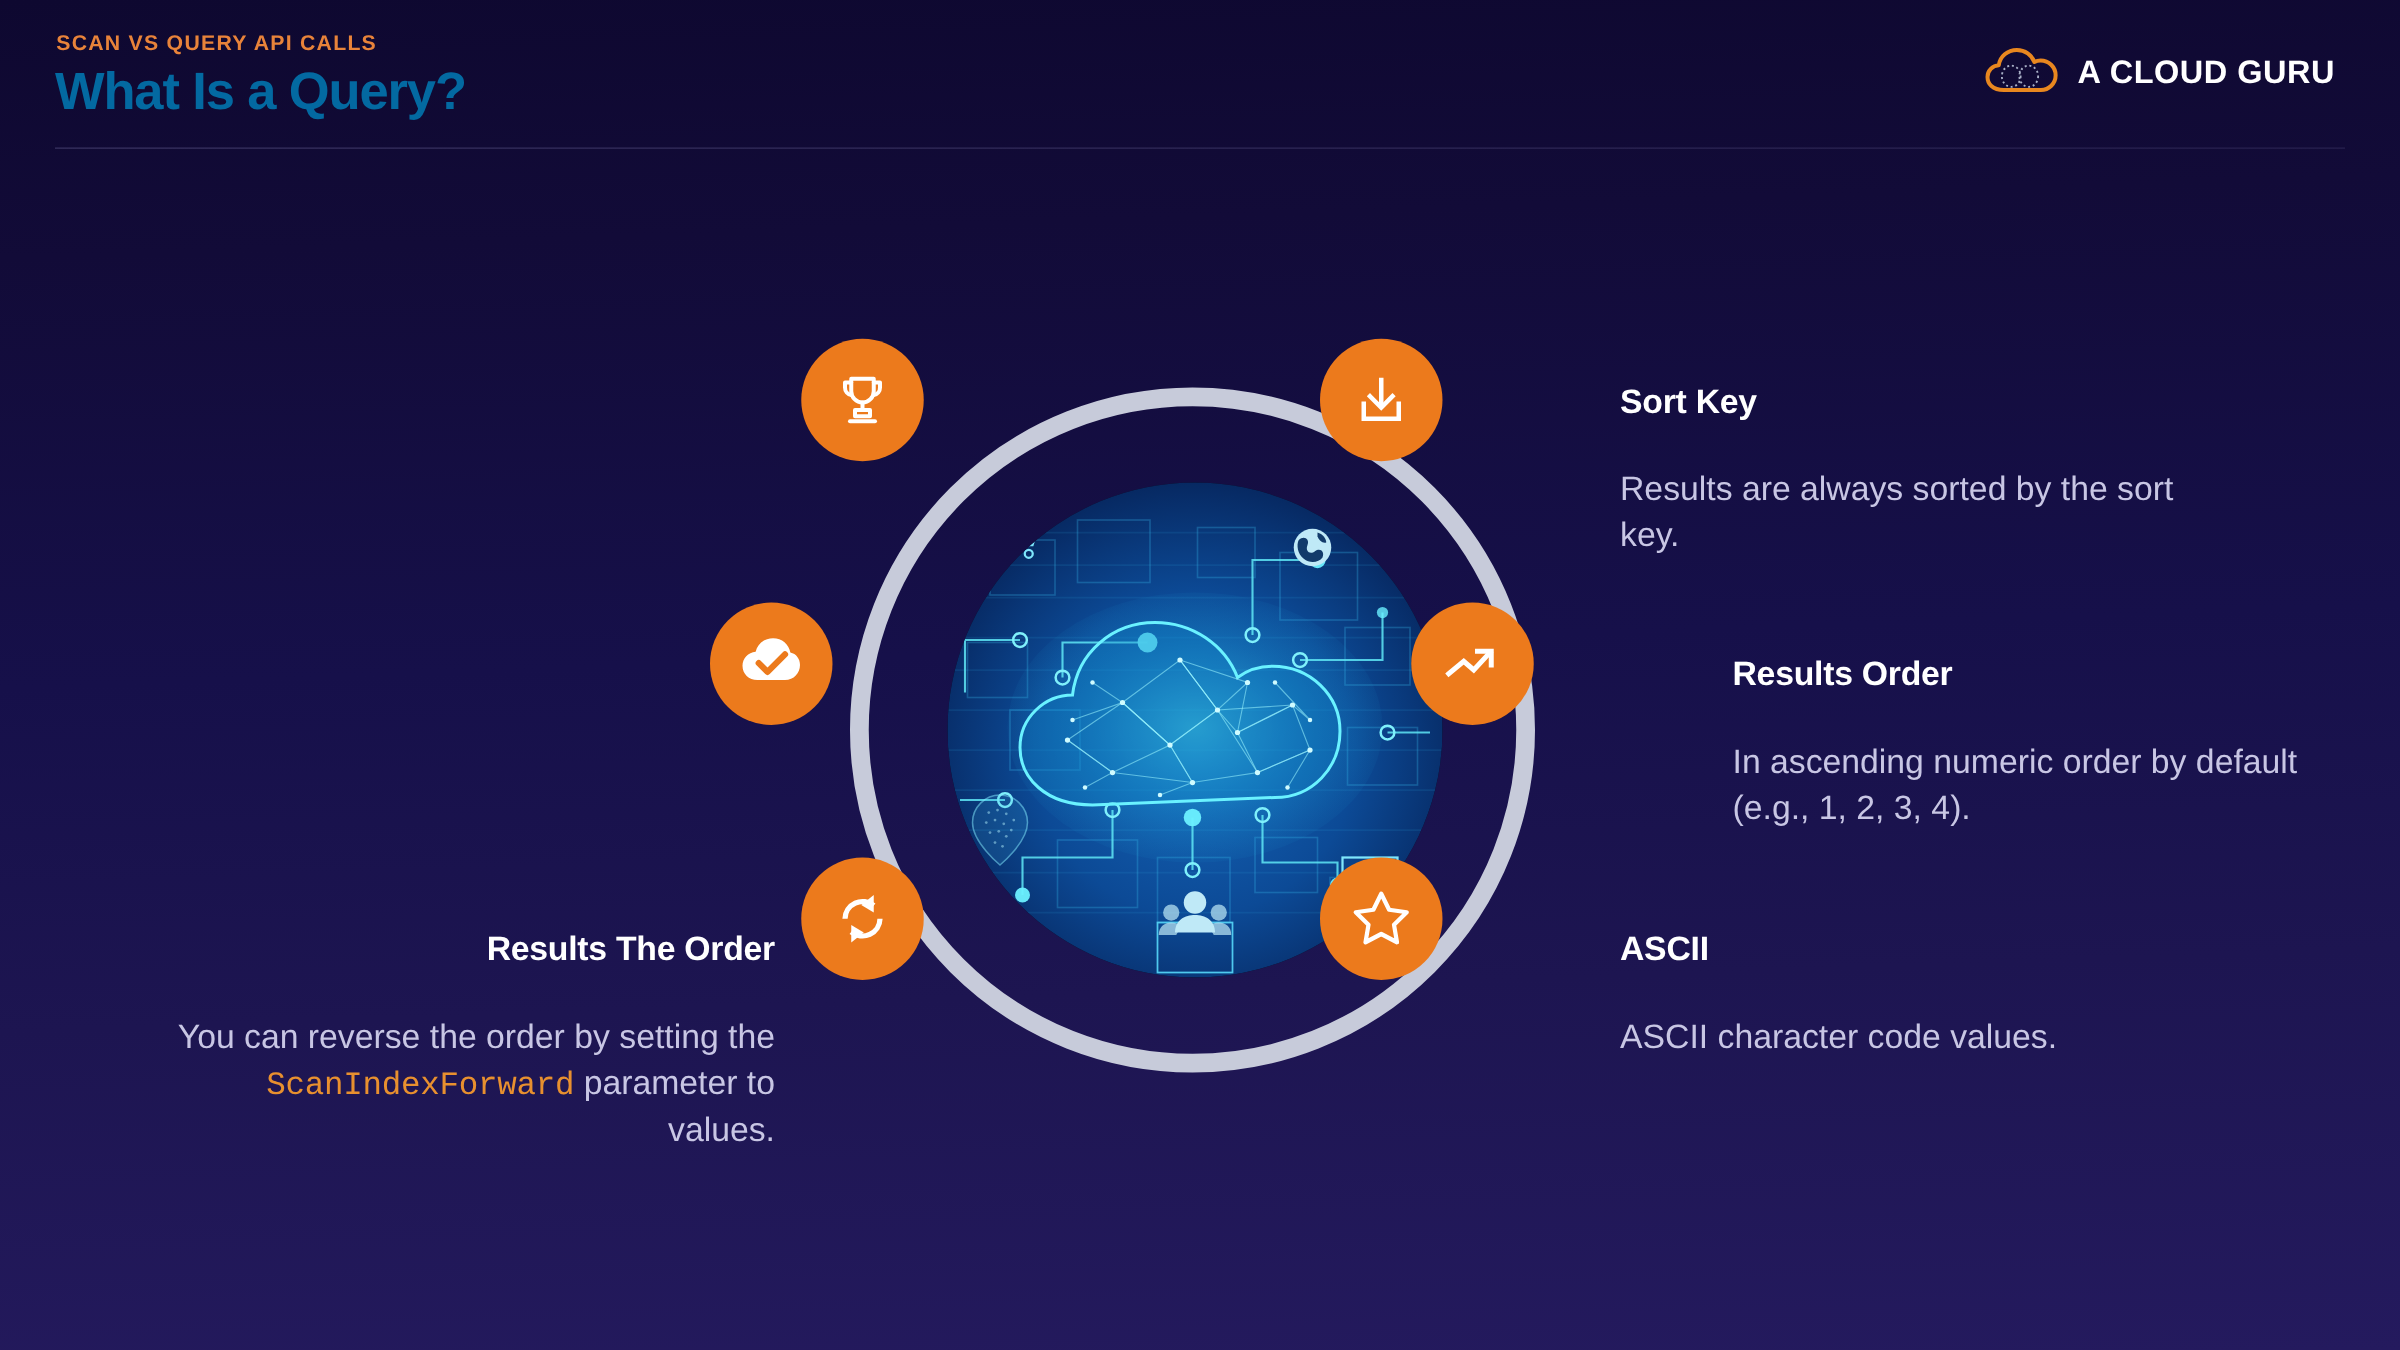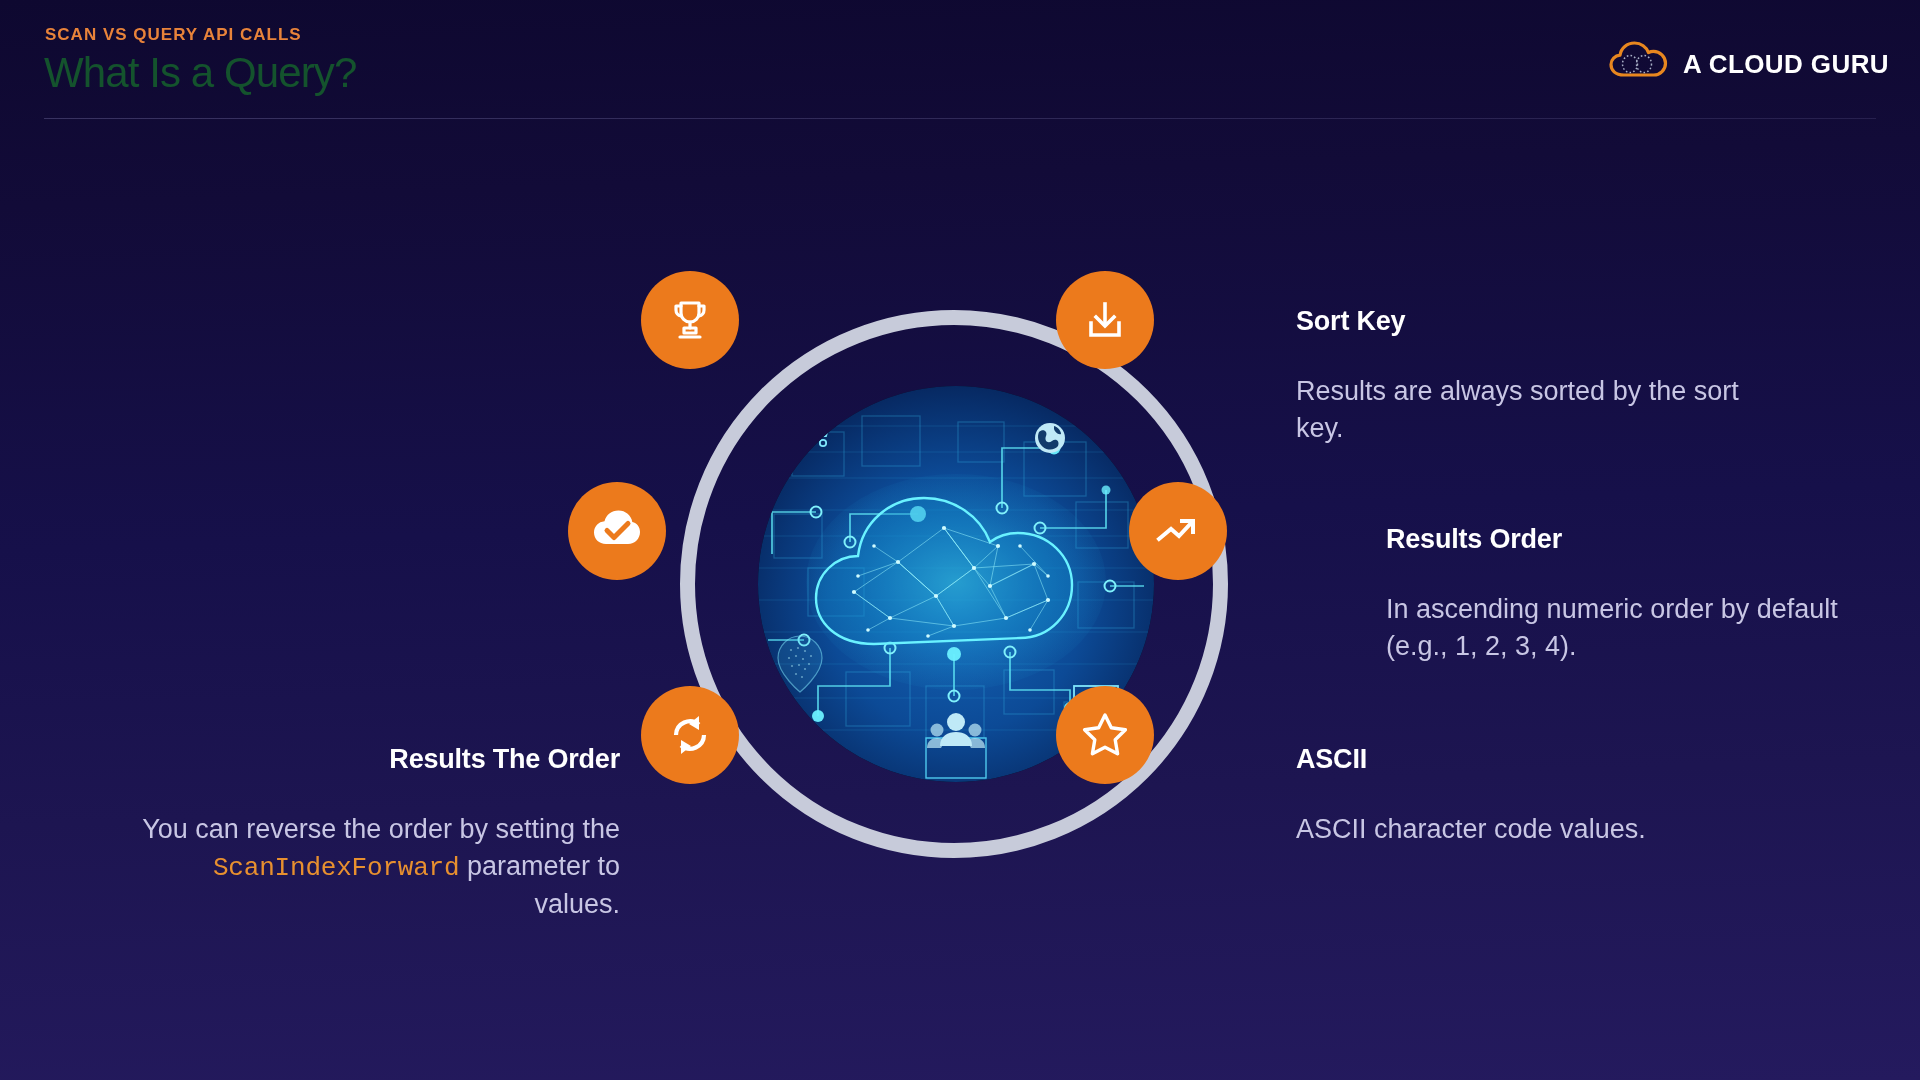--- a/index.html
+++ b/index.html
@@ -24,33 +24,33 @@
   #header { position:absolute; left:0; top:0; width:1680px; height:122px; }
   #eyebrow {
     position:absolute; left:45px; top:25px;
     font-size:17px; font-weight:bold;
     letter-spacing:1.0px;
     color:#E8833A;
     text-transform:uppercase;
   }
   #page-title {
     position:absolute; left:44px; top:49px;
-    font-size:42px; font-weight:normal;
-    color:#14532d;
+    font-size:42px; font-weight:bold;
+    color:#0369a1;
     letter-spacing:-0.9px;
   }
   #header-rule {
     position:absolute; left:44px; top:118px;
     width:1832px; height:1px;
     background:linear-gradient(90deg, rgba(150,145,200,0.30), rgba(150,145,200,0.16));
   }
 
   
-  #logo { position:absolute; right:31px; top:34px; height:46px;
-          display:flex; align-items:flex-end; gap:13px; }
+  #logo { position:absolute; right:52px; top:34px; height:46px;
+          display:flex; align-items:center; gap:13px; }
   #logo-mark { width:62px; height:40px; display:block; }
   #logo-text {
     font-size:26px; font-weight:bold; color:#ffffff;
     letter-spacing:0.4px; white-space:nowrap;
   }
 
   
   #diagram {
     position:absolute;
     left:610px; top:272px;

